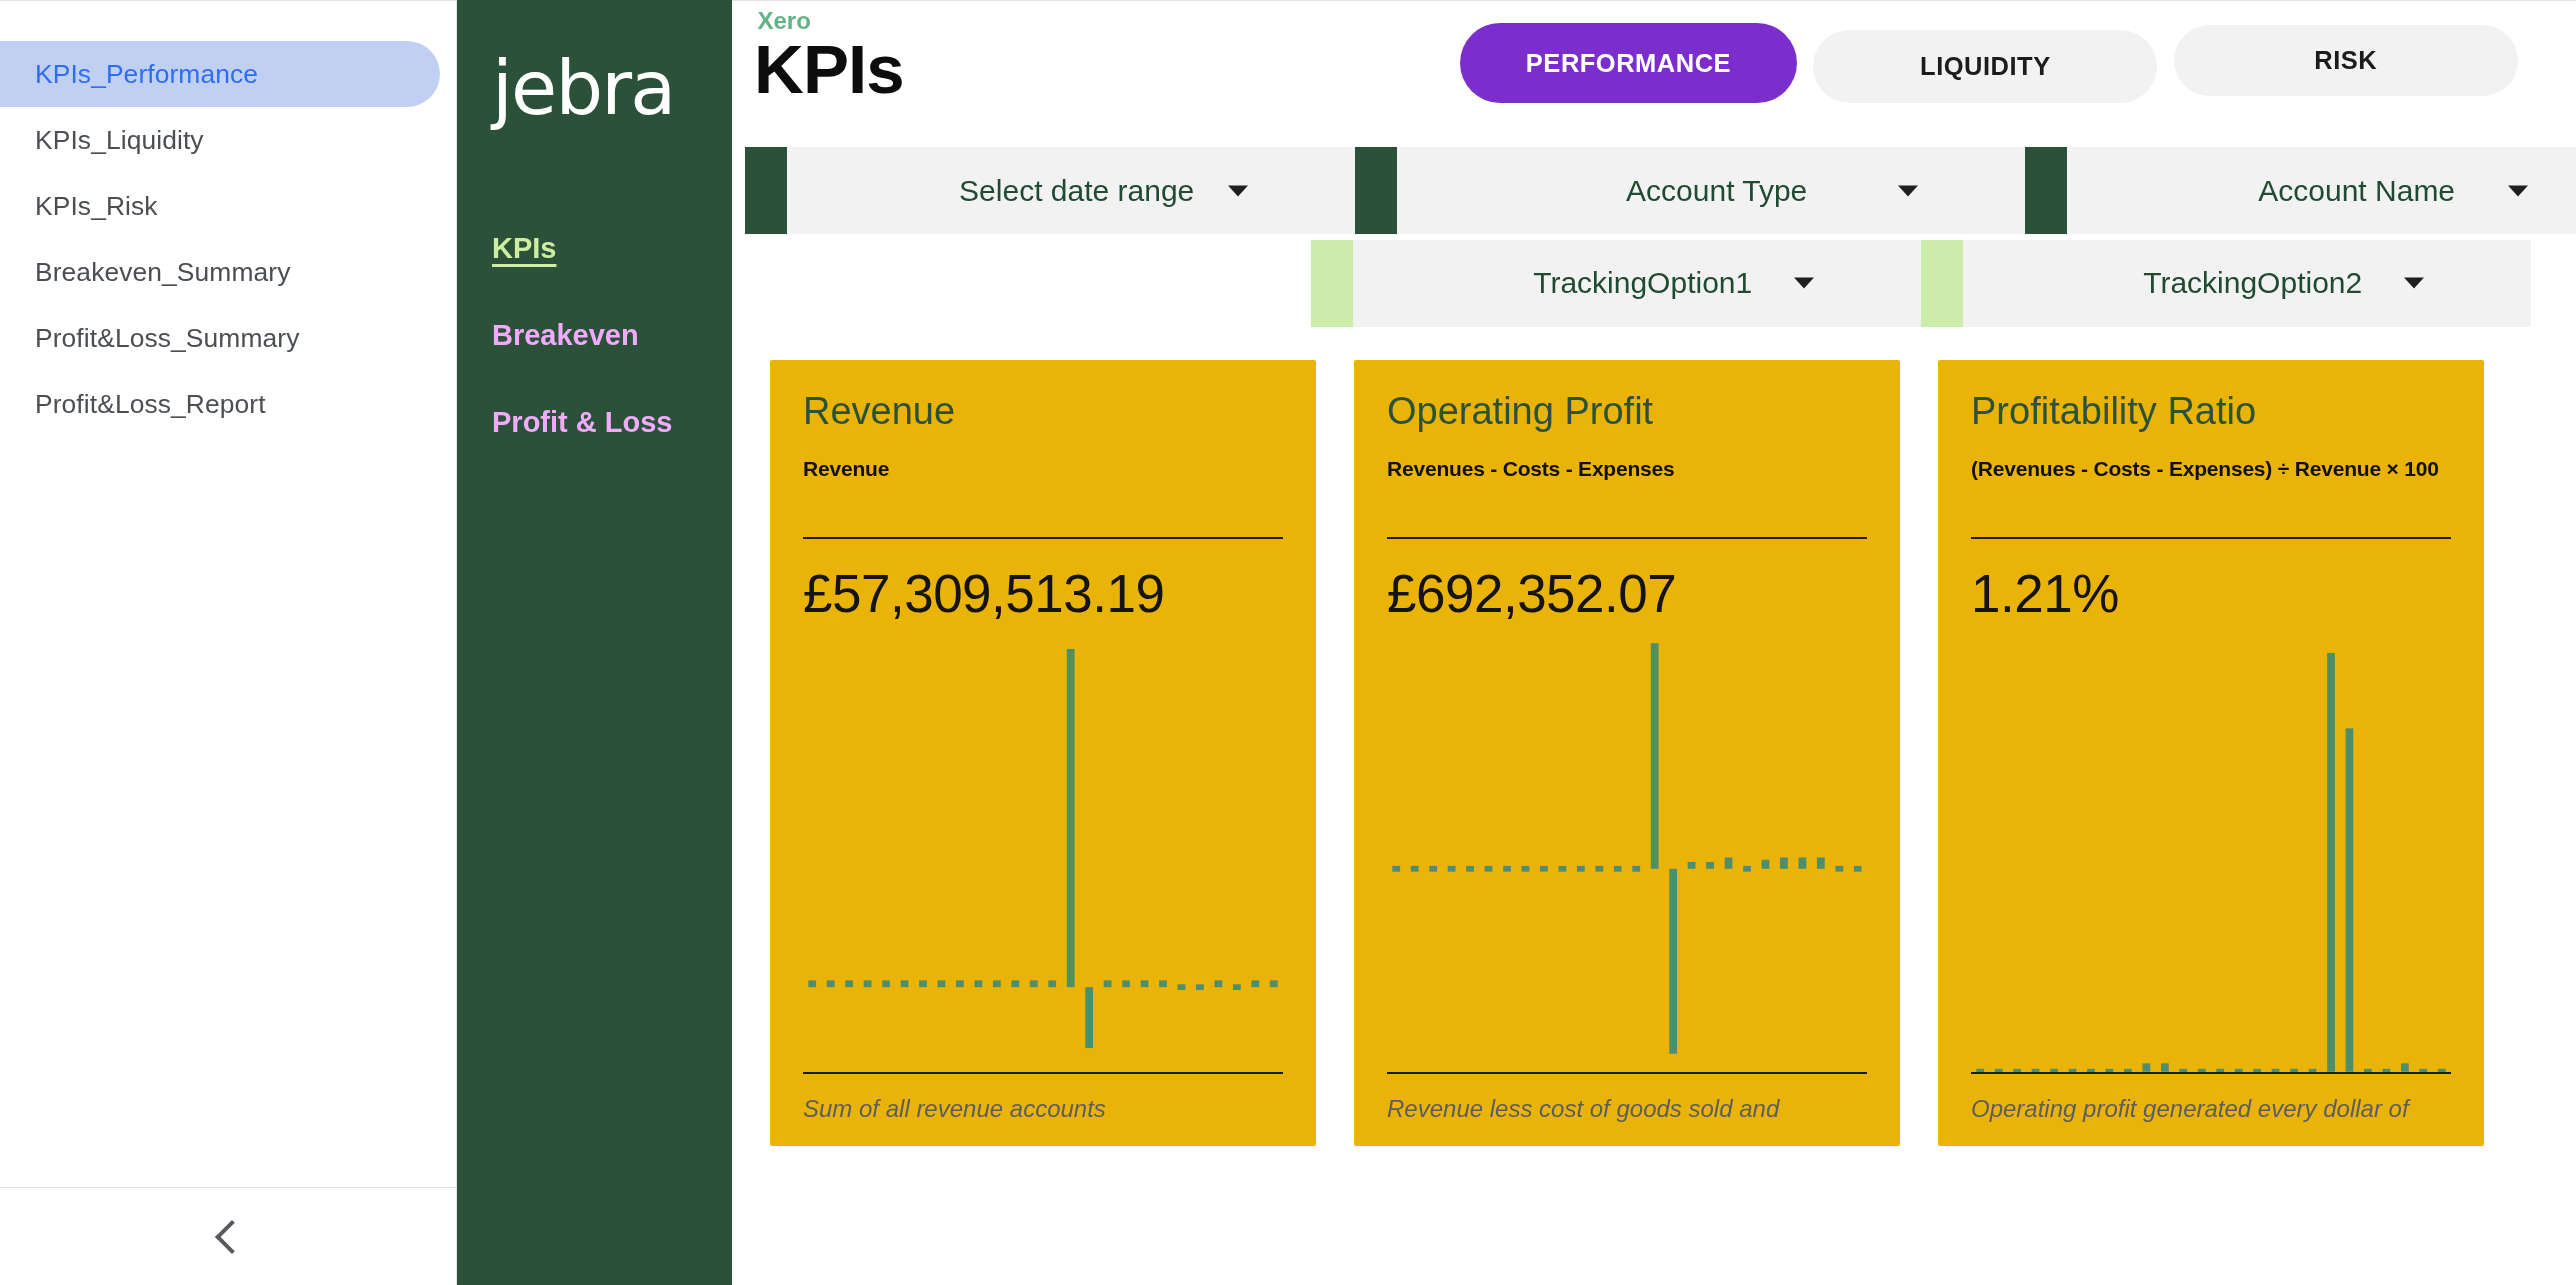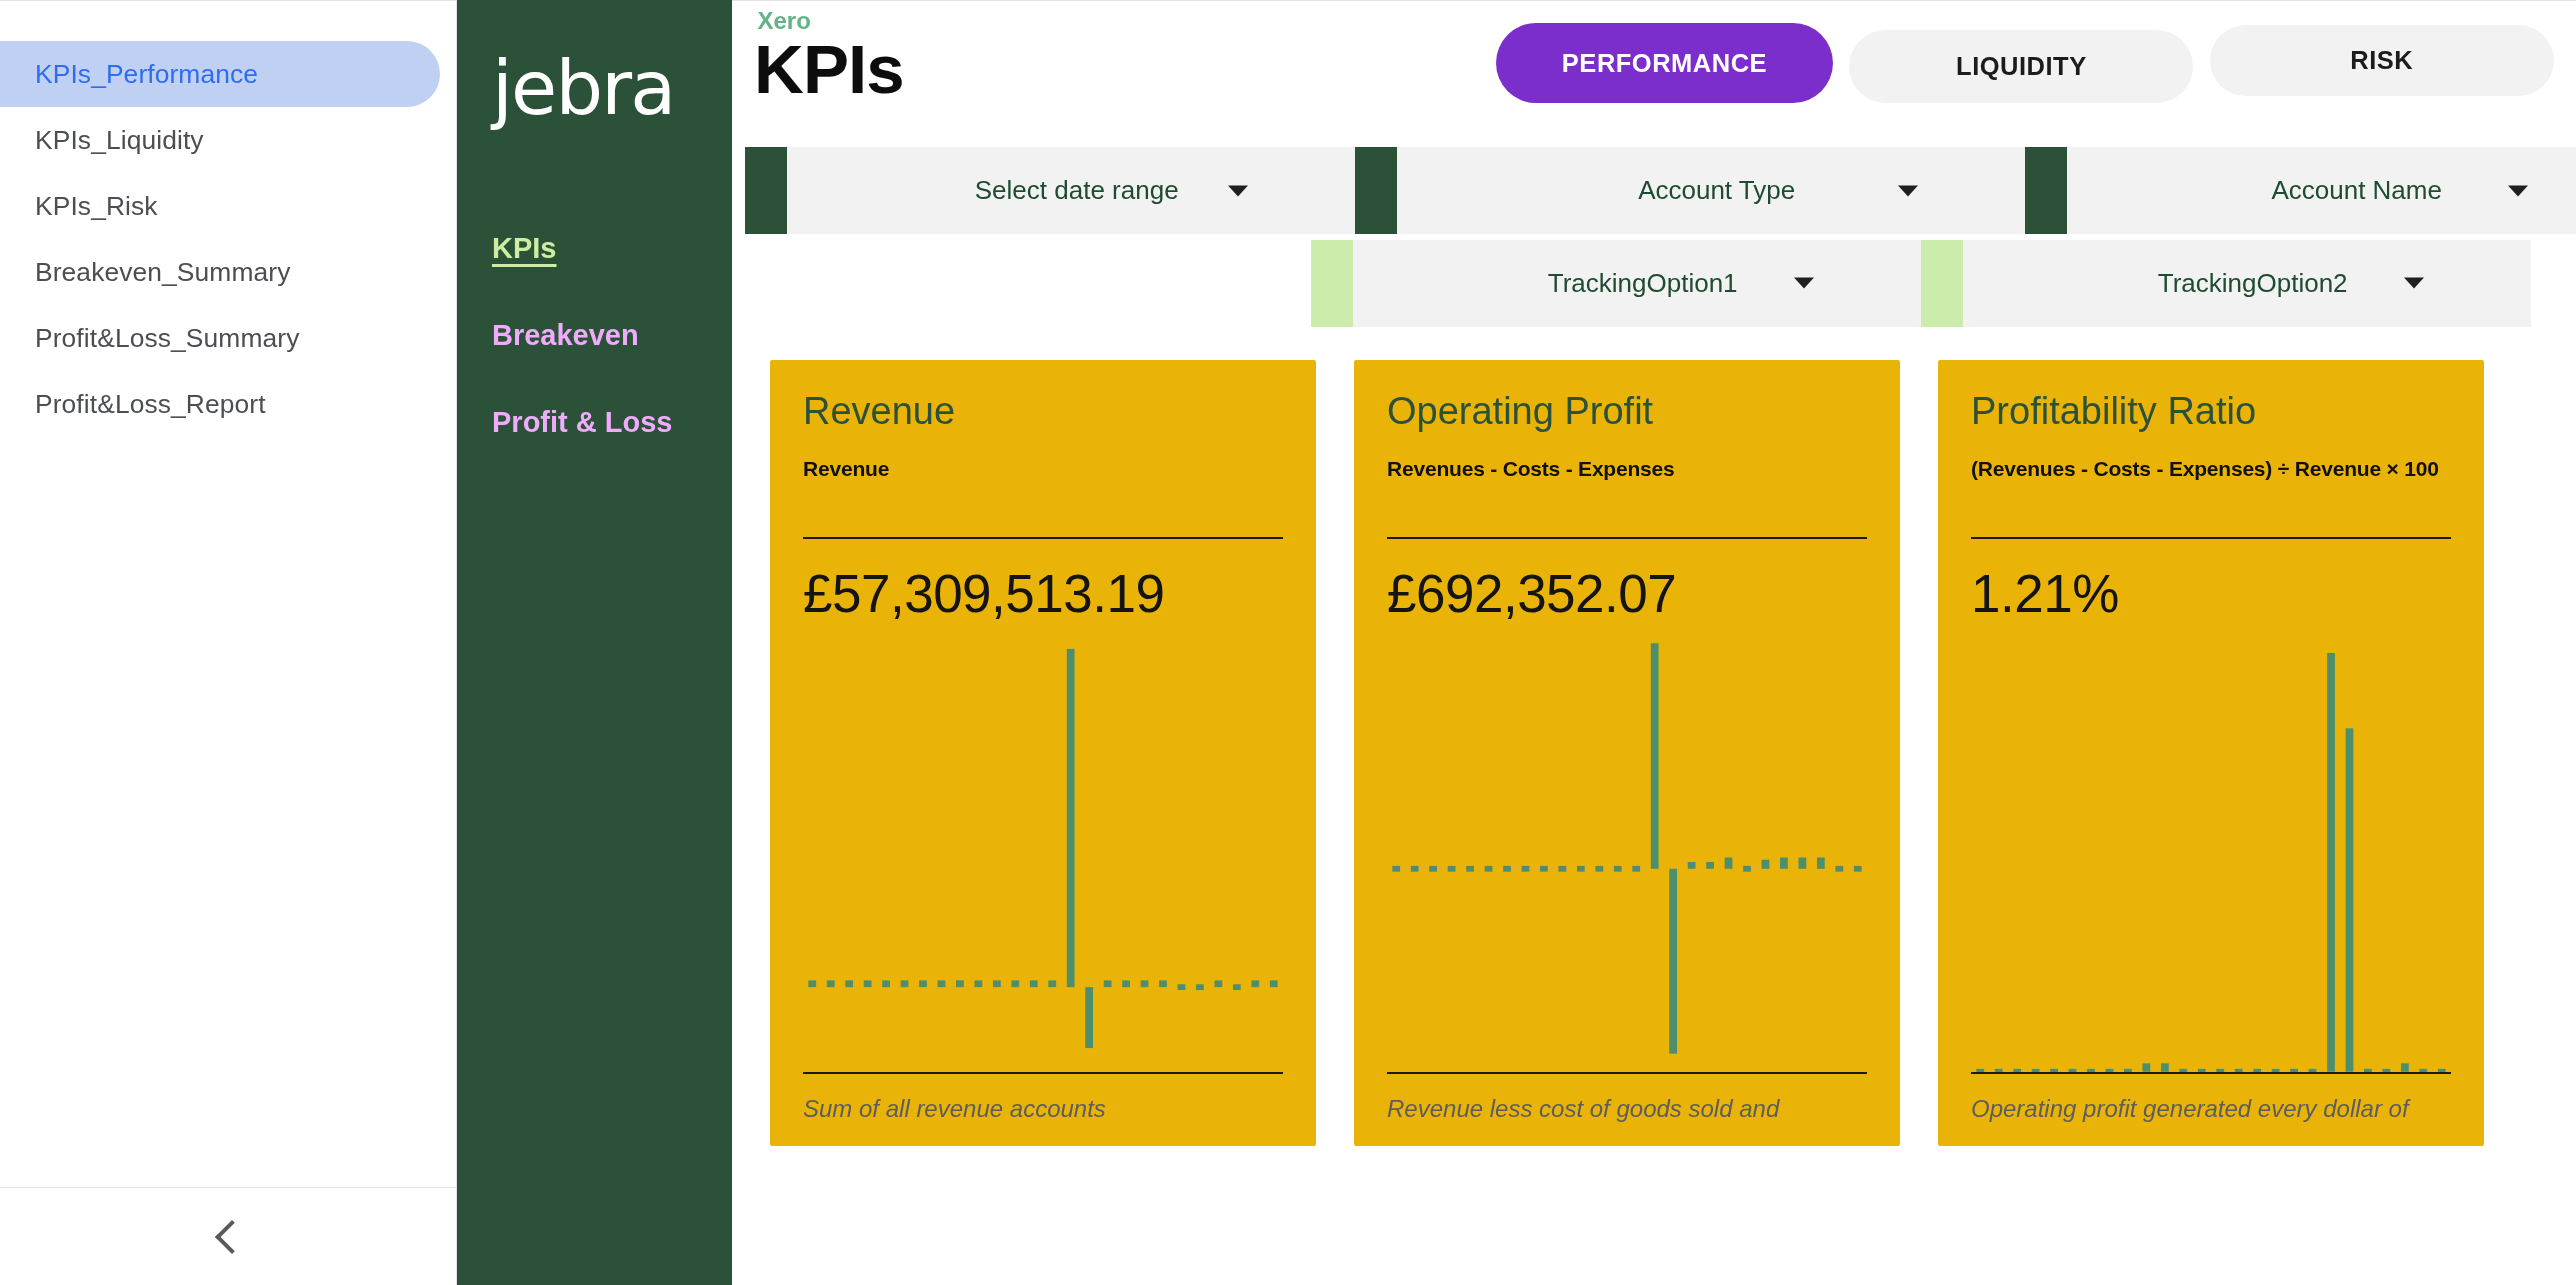--- a/index.html
+++ b/index.html
@@ -106,21 +106,21 @@
   }
   .page-title {
     position: absolute;
     left: 22px; top: 29px;
     font-size: 69px; font-weight: bold;
     color: #0d0d0d;
     letter-spacing: -0.9px;
   }
   .tabs {
     position: absolute;
-    left: 764px; top: 22px;
+    left: 728px; top: 22px;
     display: flex; align-items: flex-start; gap: 16.4px;
   }
   .tab {
     border-radius: 44px;
     display: flex; align-items: center; justify-content: center;
     font-weight: bold;
     letter-spacing: 0.5px;
     color: #1c1c1c;
     background: #f2f2f2;
   }
@@ -142,21 +142,21 @@
     display: flex; align-items: stretch;
     flex: 0 0 auto;
   }
   .filter .accent { width: 42px; flex: 0 0 42px; }
   .filter .field {
     background: #f2f2f2;
     display: flex; align-items: center;
     position: relative;
   }
   .filter .ftext {
-    font-size: 26px;
+    font-size: 30px;
     color: #1f4b30;
     padding-left: 12px;
     width: 100%;
     text-align: center;
   }
   .caret {
     position: absolute;
     right: 107px; top: 50%;
     width: 0; height: 0;
     border-left: 10px solid transparent;

